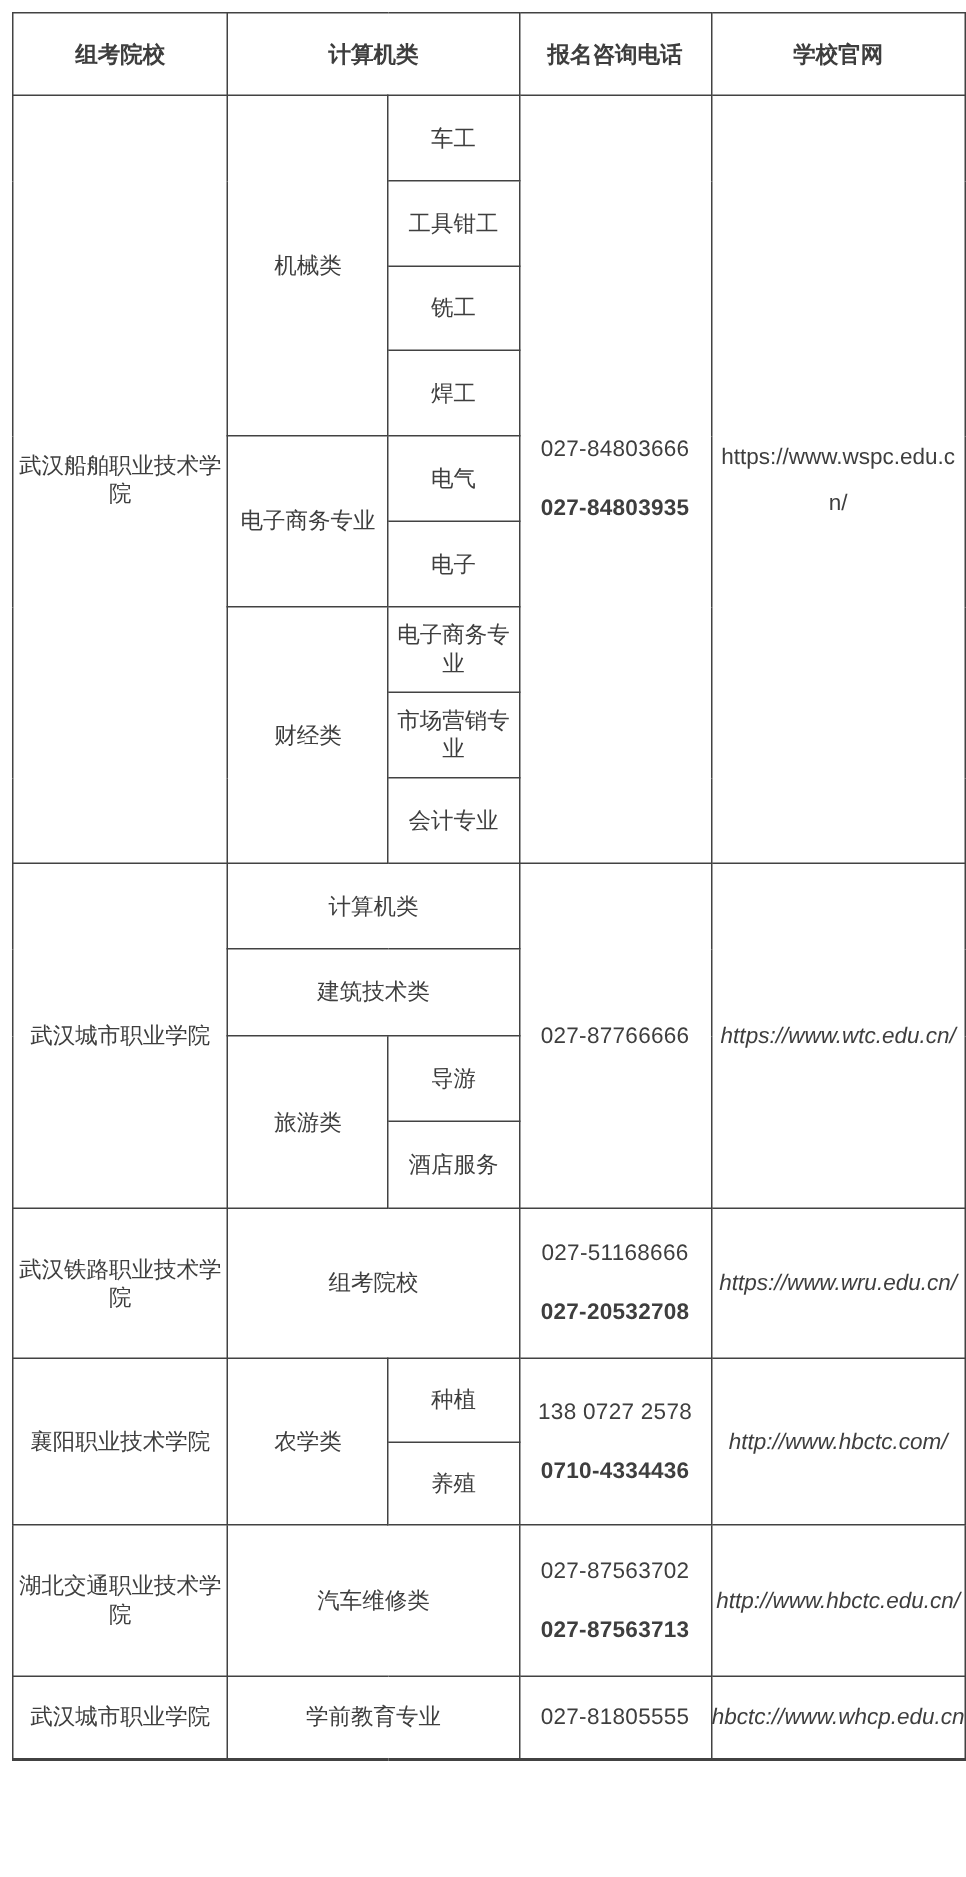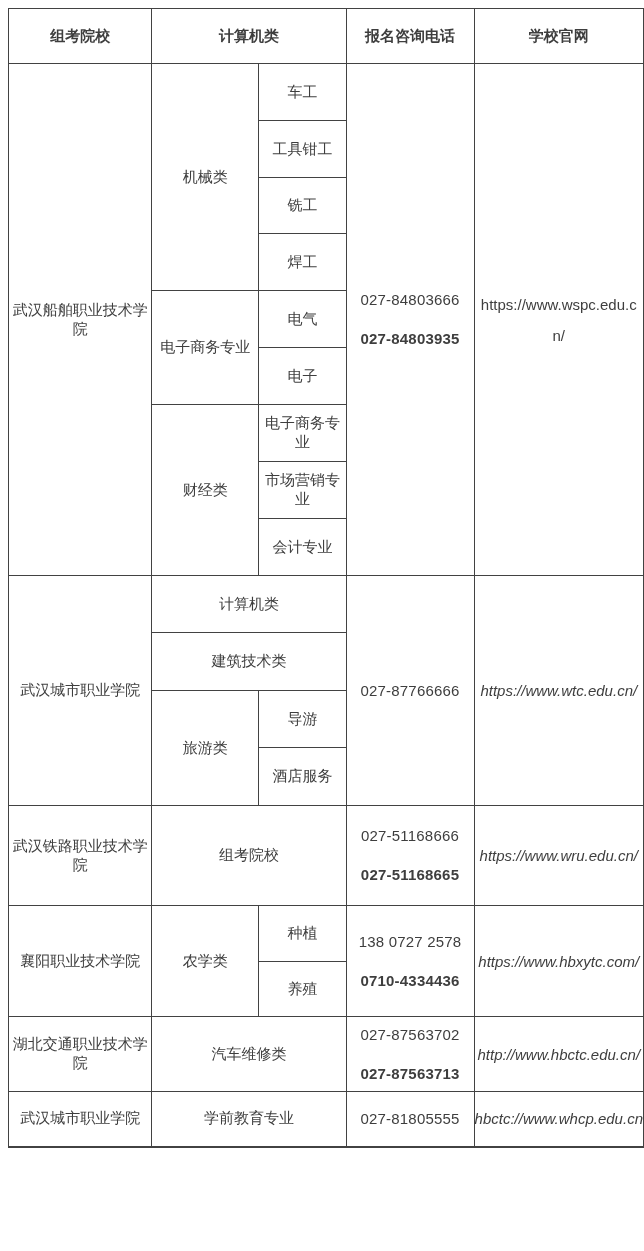--- a/index.html
+++ b/index.html
@@ -139,44 +139,44 @@
     </tr>
     <tr style="height:58px">
       <td>酒店服务</td>
     </tr>
 
     <tr style="height:100px">
       <td>武汉铁路职业技术学院</td>
       <td colspan="2">组考院校</td>
       <td class="phone-cell">
         <div class="phone-line">027-51168666</div>
-        <div class="phone-line">027-51168665</div>
+        <div class="phone-line">027-20532708</div>
       </td>
       <td class="website-cell">
         <div class="url-nowrap">https://www.wru.edu.cn/</div>
       </td>
     </tr>
 
     <tr style="height:56px">
       <td rowspan="2">襄阳职业技术学院</td>
       <td rowspan="2">农学类</td>
       <td>种植</td>
       <td rowspan="2" class="phone-cell">
         <div class="phone-line">138 0727 2578</div>
         <div class="phone-line">0710-4334436</div>
       </td>
       <td rowspan="2" class="website-cell">
-        <div class="url-nowrap">https://www.hbxytc.com/</div>
+        <div class="url-nowrap">http://www.hbctc.com/</div>
       </td>
     </tr>
     <tr style="height:55px">
       <td>养殖</td>
     </tr>
 
-    <tr style="height:75px">
+    <tr style="height:101px">
       <td>湖北交通职业技术学院</td>
       <td colspan="2">汽车维修类</td>
       <td class="phone-cell">
         <div class="phone-line">027-87563702</div>
         <div class="phone-line">027-87563713</div>
       </td>
       <td class="website-cell">
         <div class="url-nowrap">http://www.hbctc.edu.cn/</div>
       </td>
     </tr>

